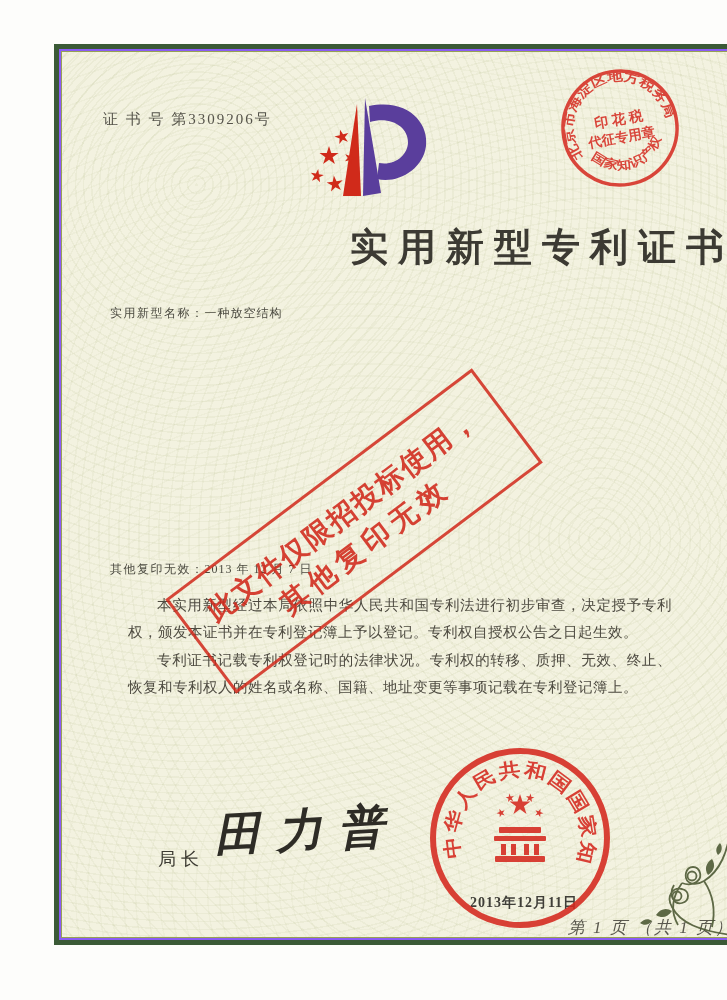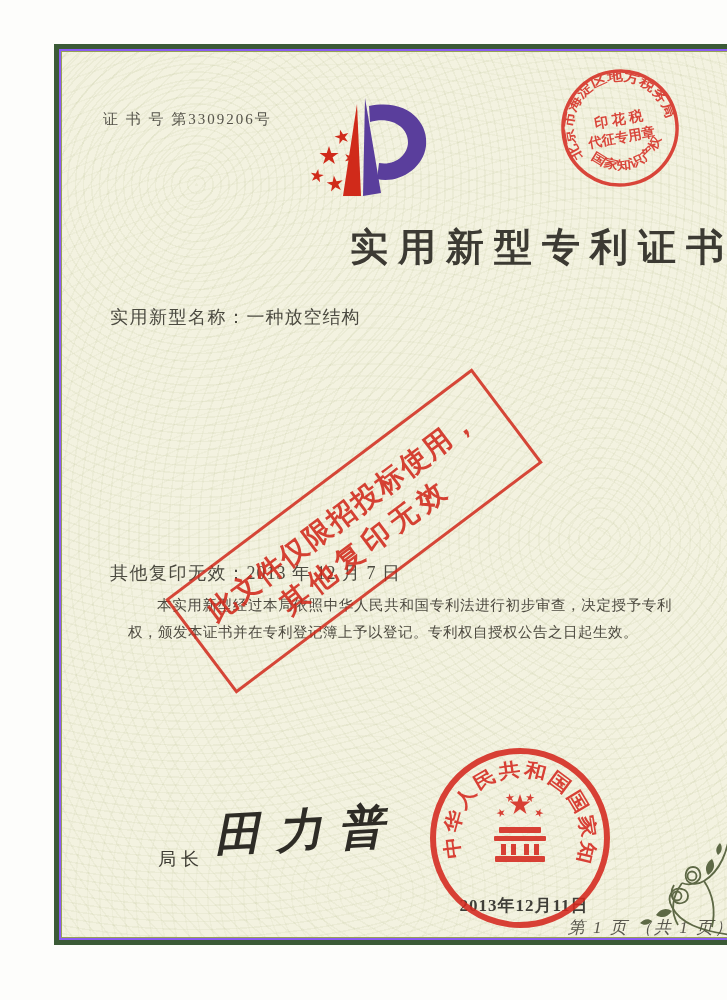--- a/index.html
+++ b/index.html
@@ -29,42 +29,42 @@
   .cert-no {
     position:absolute; left:41px; top:58px; font-size:15px; letter-spacing:2px;
     color:#55534a;
   }
   .logo { position:absolute; left:233px; top:40px; width:160px; height:118px; }
   .title {
     position:absolute; left:0; top:170px; width:100%; text-align:right;
     font-size:38px; font-weight:bold; letter-spacing:10px; color:#3c3a33;
   }
   
-  .field { position:absolute; left:48px; font-size:18px; color:#4b4a40; letter-spacing:1px; white-space:nowrap; }
+  .field { position:absolute; left:48px; font-size:12px; color:#4b4a40; letter-spacing:1px; white-space:nowrap; }
   .field .lab { letter-spacing:1.5px; }
   .f1 { top:253px; } .f2 { top:306px; } .f3 { top:355px; }
   .f4 { top:407px; } .f5 { top:458px; } .f6 { top:509px; }
   
   .body-text {
     position:absolute; left:38px; top:540px; width:544px;
     font-size:14.5px; line-height:1.88; color:#4d4a40; letter-spacing:0.5px;
     text-align:justify;
     margin-left:28px;
   }
   .body-text p { text-indent:2em; }
   
   .sig-title { position:absolute; left:96px; top:795px; font-size:18px; letter-spacing:5px; color:#3d3b33; }
   .sig-name {
     position:absolute; left:152px; top:748px; font-size:46px; font-style:italic; font-weight:600;
     letter-spacing:16px; color:#2e2c26; transform:rotate(-3deg); white-space:nowrap;
   }
   
   .seal-date {
     position:absolute; left:372px; top:842px; width:180px; text-align:center;
-    font-size:17px; font-weight:bold; color:#3f3e38; letter-spacing:1px; z-index:1; white-space:nowrap;
+    font-size:14px; font-weight:bold; color:#3f3e38; letter-spacing:1px; z-index:1; white-space:nowrap;
   }
   .seal { position:absolute; left:363px; top:691px; width:190px; height:190px; opacity:.88; z-index:2; }
   
   .tax-stamp { position:absolute; left:496px; top:14px; width:124px; height:124px; opacity:.85; transform:rotate(-10deg); }
   
   .bid-stamp {
     position:absolute; left:100px; top:420px; width:384px; height:118px;
     border:3px solid rgba(208,40,26,.85); transform:rotate(-37deg);
     display:flex; flex-direction:column; justify-content:center; align-items:center;
     color:rgba(208,40,26,.88); z-index:3; background:transparent;
@@ -106,20 +106,21 @@
 
         <div class="field f1">
           <span class="lab">实用新型名称：</span><span>一种放空结构</span>
         </div>
         <div class="field f6">
           <span class="lab">其他复印无效：</span><span>2013 年 12 月 7 日</span>
         </div>
 
         <div class="body-text">
           <p>本实用新型经过本局依照中华人民共和国专利法进行初步审查，决定授予专利权，颁发本证书并在专利登记簿上予以登记。专利权自授权公告之日起生效。</p>
+          <p>专利证书记载专利权登记时的法律状况。专利权的转移、质押、无效、终止、恢复和专利权人的姓名或名称、国籍、地址变更等事项记载在专利登记簿上。</p>
         </div>
 
         <div class="sig-title">局长</div>
         <div class="sig-name">田力普</div>
 
         <div class="seal-date">2013年12月11日</div>
 
         <svg class="seal" viewBox="0 0 190 190">
           <circle cx="95" cy="95" r="87" fill="none" stroke="#d5281e" stroke-width="6"></circle>
           <path id="sealArc" d="M 36.7,116.2 A 62,62 0 1 1 153.3,116.2" fill="none"></path>

